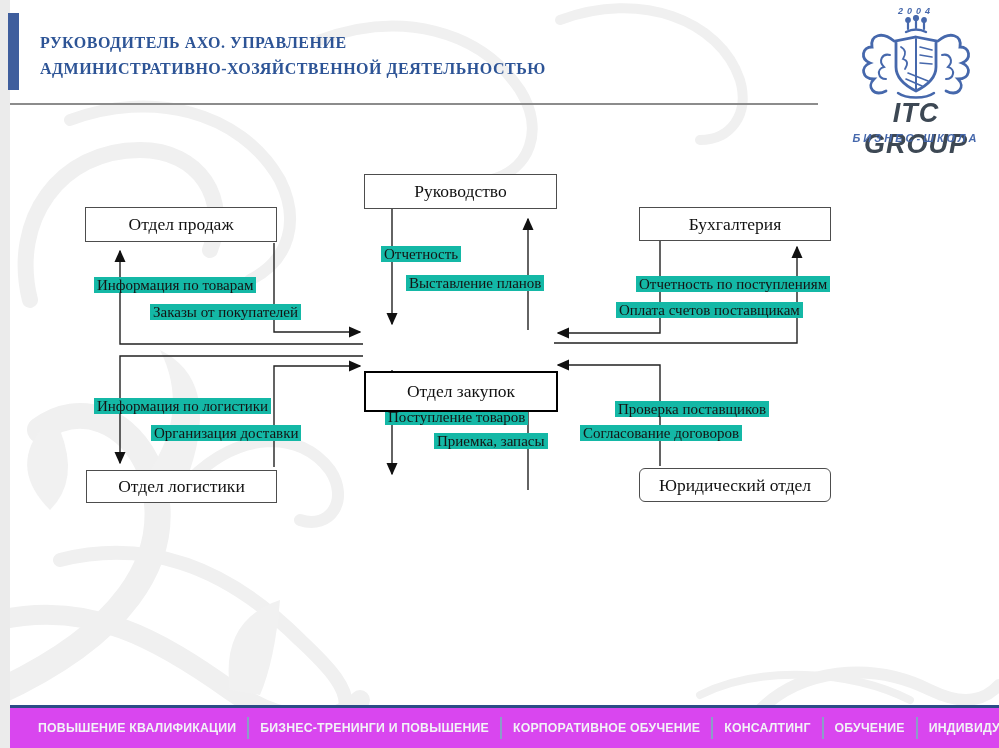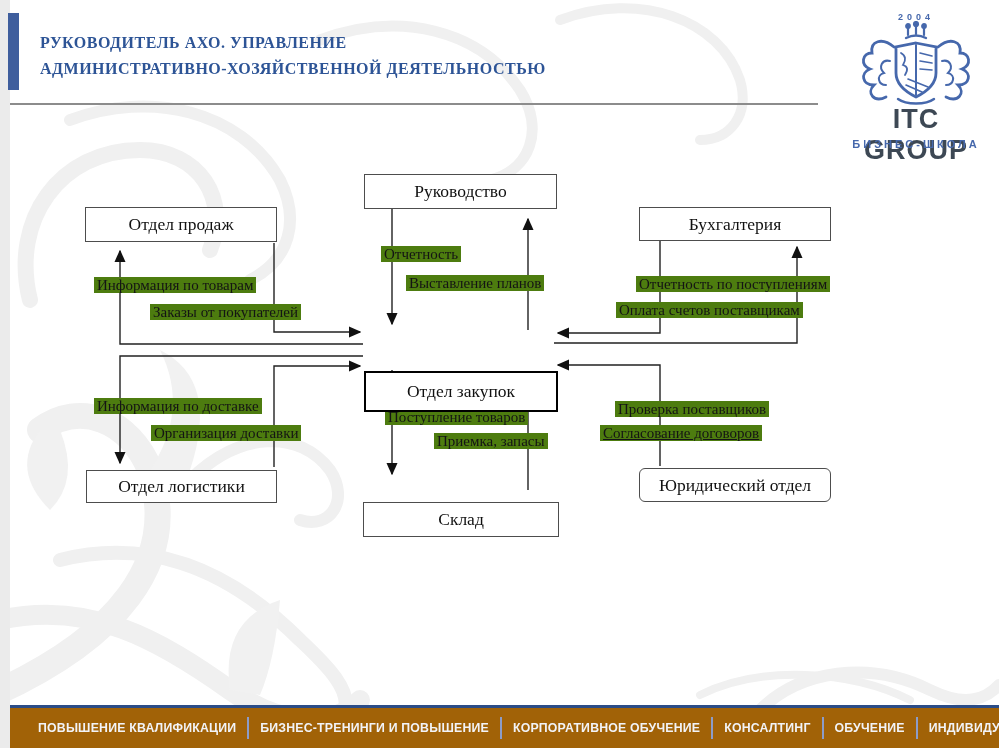--- a/index.html
+++ b/index.html
@@ -8,37 +8,37 @@
   
   .wm{position:absolute;left:0;top:0;width:999px;height:748px;z-index:0;pointer-events:none;}
   
   .left-strip{position:absolute;left:0;top:0;width:10px;height:748px;background:#ebebeb;z-index:1;}
   .accent-bar{position:absolute;left:8px;top:13px;width:11px;height:77px;background:#3f5e9d;z-index:3;}
   
   .title{position:absolute;left:40px;top:30px;z-index:3;color:#2d5496;font-weight:bold;
          font-size:16px;line-height:26px;letter-spacing:.5px;}
   .title-rule{position:absolute;left:10px;top:103px;width:808px;height:2px;background:#8c8c8c;z-index:3;}
   
-  .logo{position:absolute;left:848px;top:12px;width:136px;height:140px;z-index:3;text-align:center;}
+  .logo{position:absolute;left:848px;top:6px;width:136px;height:140px;z-index:3;text-align:center;font-style:italic;}
   .logo-year{position:absolute;left:0;top:0;width:100%;font-family:"Liberation Sans",sans-serif;
              font-size:9px;letter-spacing:4px;color:#4668ac;font-weight:bold;}
   .logo-crest{position:absolute;left:8px;top:9px;}
   .logo-name{position:absolute;left:-10px;top:92px;width:156px;font-family:"Liberation Sans",sans-serif;
              font-size:27px;font-weight:bold;color:#3d4854;letter-spacing:1px;}
   .logo-sub{position:absolute;left:0;top:126px;width:100%;font-family:"Liberation Sans",sans-serif;
             font-size:11px;font-weight:bold;letter-spacing:3px;color:#4668ac;text-align:center;}
   
   .lines{position:absolute;left:0;top:0;width:999px;height:748px;z-index:2;pointer-events:none;}
   .dbox{position:absolute;z-index:4;background:#fff;border:1.4px solid #4d4d4d;
         display:flex;align-items:center;justify-content:center;font-size:17.5px;color:#111;}
   .dbox.thick{border:2.6px solid #000;}
-  .dlabel{position:absolute;z-index:3;background:#4d7c0f;font-size:15px;line-height:16px;
+  .dlabel{position:absolute;z-index:3;background:#14b8a6;font-size:15px;line-height:16px;
           color:#141414;padding:0 3px;white-space:nowrap;}
   
-  .footer{position:absolute;left:10px;right:0;bottom:0;height:43px;background:#a16207;
+  .footer{position:absolute;left:10px;right:0;bottom:0;height:43px;background:#d946ef;
           border-top:3px solid #2b4c87;z-index:5;display:flex;align-items:center;
           padding-left:17px;box-sizing:border-box;font-family:"Liberation Sans",sans-serif;}
   .footer span{color:#f2f3f7;font-weight:bold;font-size:12.3px;letter-spacing:.2px;
                padding:0 11px;white-space:nowrap;}
   .footer .sep{width:2px;height:22px;background:#8c9cc8;flex:0 0 auto;}
 </style>
 </head>
 <body>
 
 <div class="slide">
@@ -122,34 +122,33 @@
       <polyline points="660,466 660,365 558,365" marker-end="url(#ah)"></polyline>
     </g>
   </svg>
 
   <div class="dbox" style="left:85px;top:207px;width:190px;height:33px;">Отдел продаж</div>
   <div class="dbox" style="left:364px;top:174px;width:191px;height:33px;">Руководство</div>
   <div class="dbox" style="left:639px;top:207px;width:190px;height:32px;">Бухгалтерия</div>
   <div class="dbox thick" style="left:364px;top:330px;width:190px;height:37px;margin-top:41px;">Отдел закупок</div>
   <div class="dbox" style="left:86px;top:470px;width:189px;height:31px;">Отдел логистики</div>
   <div class="dbox" style="left:639px;top:468px;width:190px;height:32px;border-radius:6px;">Юридический отдел</div>
-  <div class="dbox" style="left:363px;top:502px;width:194px;height:33px;">Склад</div>
 
   <div class="dlabel" style="left:381px;top:246px;">Отчетность</div>
   <div class="dlabel" style="left:406px;top:275px;">Выставление планов</div>
   <div class="dlabel" style="left:94px;top:277px;">Информация по товарам</div>
   <div class="dlabel" style="left:150px;top:304px;">Заказы от покупателей</div>
-  <div class="dlabel" style="left:94px;top:398px;">Информация по доставке</div>
+  <div class="dlabel" style="left:94px;top:398px;">Информация по логистики</div>
   <div class="dlabel" style="left:151px;top:425px;">Организация доставки</div>
   <div class="dlabel" style="left:385px;top:409px;">Поступление товаров</div>
   <div class="dlabel" style="left:434px;top:433px;">Приемка, запасы</div>
   <div class="dlabel" style="left:636px;top:276px;">Отчетность по поступлениям</div>
   <div class="dlabel" style="left:616px;top:302px;">Оплата счетов поставщикам</div>
   <div class="dlabel" style="left:615px;top:401px;">Проверка поставщиков</div>
-  <div class="dlabel" style="left:600px;top:425px;text-decoration:underline;">Согласование договоров</div>
+  <div class="dlabel" style="left:580px;top:425px;">Согласование договоров</div>
 
   <div class="footer">
     <span>ПОВЫШЕНИЕ КВАЛИФИКАЦИИ</span>
     <i class="sep"></i>
     <span>БИЗНЕС-ТРЕНИНГИ И ПОВЫШЕНИЕ</span>
     <i class="sep"></i>
     <span>КОРПОРАТИВНОЕ ОБУЧЕНИЕ</span>
     <i class="sep"></i>
     <span>КОНСАЛТИНГ</span>
     <i class="sep"></i>

